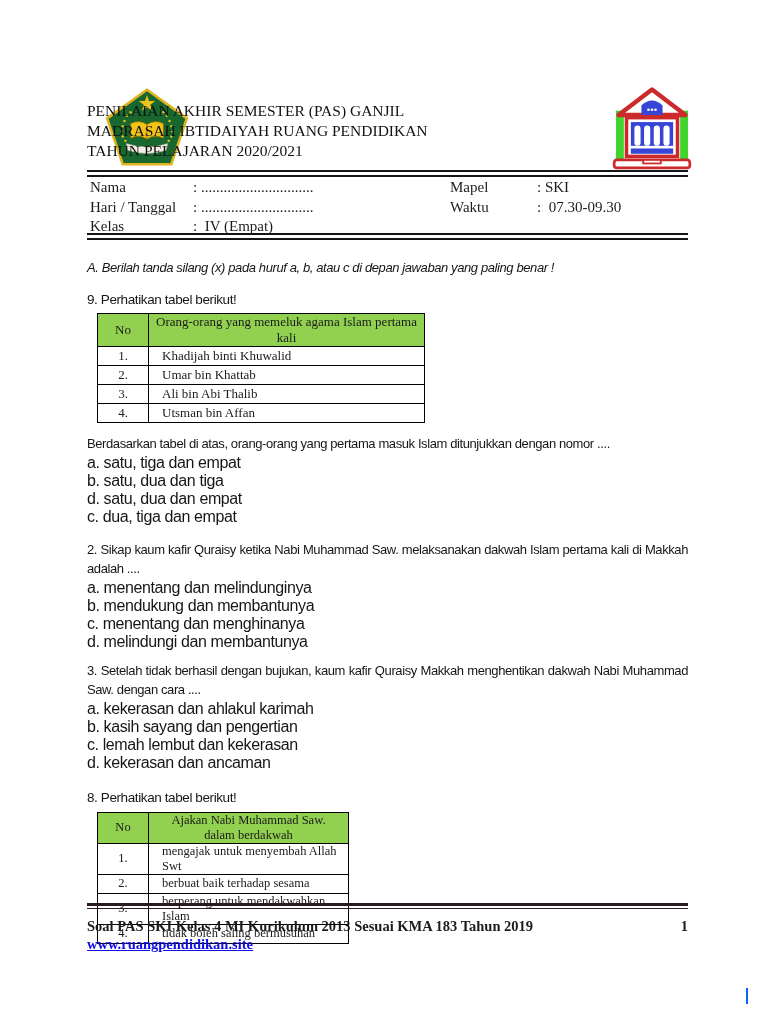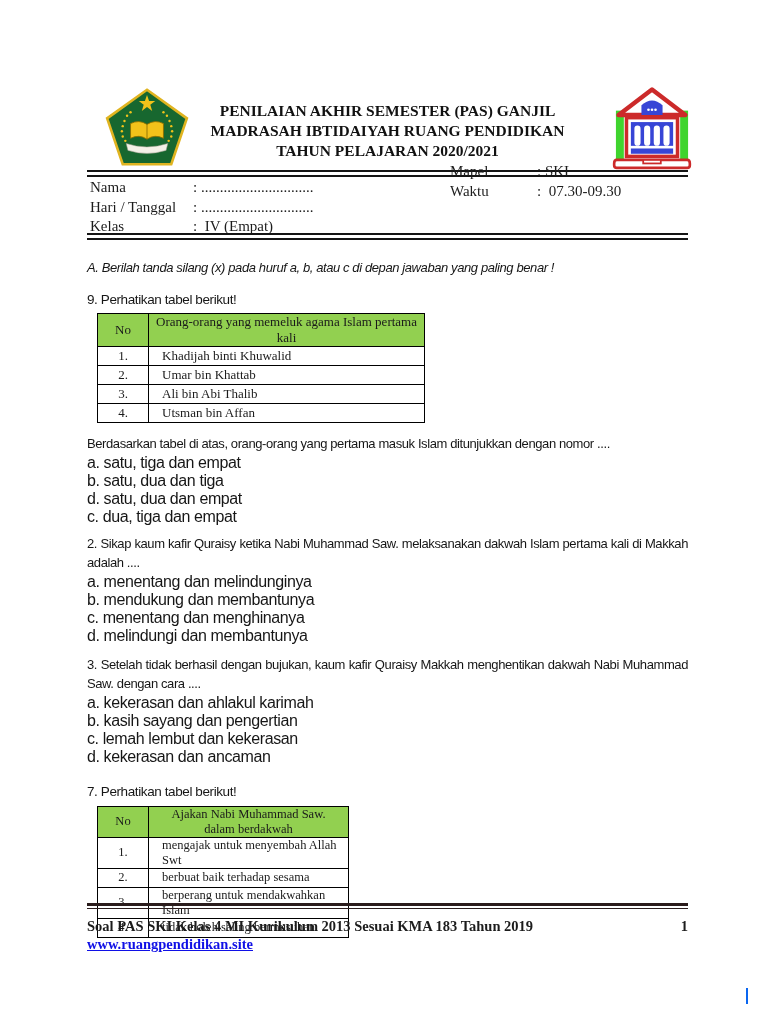--- a/index.html
+++ b/index.html
@@ -2,44 +2,44 @@
 <html><head>
 <meta charset="utf-8">
 <style>
   html,body{margin:0;padding:0;background:#ffffff;}
   .page{position:relative;width:768px;height:1024px;background:#fff;overflow:hidden;
         font-family:"Liberation Serif","DejaVu Serif",serif;color:#1c1c1c;}
 
   
   .logo-left{position:absolute;top:88px;left:103px;width:88px;height:78px;}
   .logo-right{position:absolute;top:86px;left:608px;width:88px;height:88px;}
-  .header-title{position:absolute;top:101px;left:87px;width:601px;text-align:center;
-                font-weight:bold;font-size:15.5px;line-height:20px;color:#111;}
+  .header-title{position:absolute;top:101px;left:87px;width:601px;text-align:left;
+                font-weight:normal;font-size:15.5px;line-height:20px;color:#111;}
   .rule-double{position:absolute;left:87px;width:601px;height:3px;
                border-top:2px solid #151515;border-bottom:2px solid #151515;}
   #rule1{top:170px;}
   #rule2{top:233px;}
 
   
   .info-left{position:absolute;top:178px;left:90px;font-size:15px;line-height:19.5px;}
-  .info-right{position:absolute;top:162px;left:450px;font-size:15px;line-height:19.5px;}
+  .info-right{position:absolute;top:178px;left:450px;font-size:15px;line-height:19.5px;}
   .irow{white-space:pre;}
   .ilabel{display:inline-block;}
   .info-left .ilabel{width:103px;}
   .info-right .ilabel{width:87px;}
   .ival{white-space:pre;}
 
   
   .main{position:absolute;top:260px;left:87px;width:601px;}
   .sans{font-family:"Liberation Sans","DejaVu Sans",sans-serif;font-weight:normal;
         letter-spacing:-0.4px;color:#161616;}
   .instruction{margin:0;font-size:13px;font-style:italic;}
   .qheading{margin:17px 0 0 0;font-size:13.5px;}
   .qtext{margin:11px 0 0 0;font-size:13px;line-height:19.5px;text-align:justify;}
-  .qgap2{margin-top:8px;}
+  .qgap2{margin-top:14px;}
   .qgap3{margin-top:10px;}
   .qgap4{margin-top:6px;}
   .options{margin:0;}
   .options div{font-size:16px;line-height:18px;}
 
   
   .qtable{border-collapse:collapse;margin:6px 0 0 10px;font-size:13px;color:#1a1a1a;}
   .qtable th,.qtable td{border:1px solid #000;padding:0 6px;height:18px;}
   .qtable th{background:#92d050;font-weight:normal;text-align:center;height:19px;}
   .qtable td.cno{text-align:center;width:38px;}
@@ -180,21 +180,21 @@
     </div>
 
     <p class="qtext sans qgap3">3. Setelah tidak berhasil dengan bujukan, kaum kafir Quraisy Makkah menghentikan dakwah Nabi Muhammad Saw. dengan cara ....</p>
     <div class="options sans">
       <div>a. kekerasan dan ahlakul karimah</div>
       <div>b. kasih sayang dan pengertian</div>
       <div>c. lemah lembut dan kekerasan</div>
       <div>d. kekerasan dan ancaman</div>
     </div>
 
-    <p class="qheading sans qgap4" style="margin-top:18px">7. Perhatikan tabel berikut!</p>
+    <p class="qheading sans qgap4" style="margin-top:18px">8. Perhatikan tabel berikut!</p>
 
     <table class="qtable t2 tbl-gap">
       <tbody>
           <tr>
         <th class="cno" style="background: rgb(146, 208, 80);">No</th>
         <th style="background: rgb(146, 208, 80); margin-left: 26px;">Ajakan Nabi Muhammad Saw. dalam berdakwah</th>
       </tr>
       <tr>
             <td class="cno">1.</td>
             <td class="cval">mengajak untuk menyembah Allah Swt</td>

